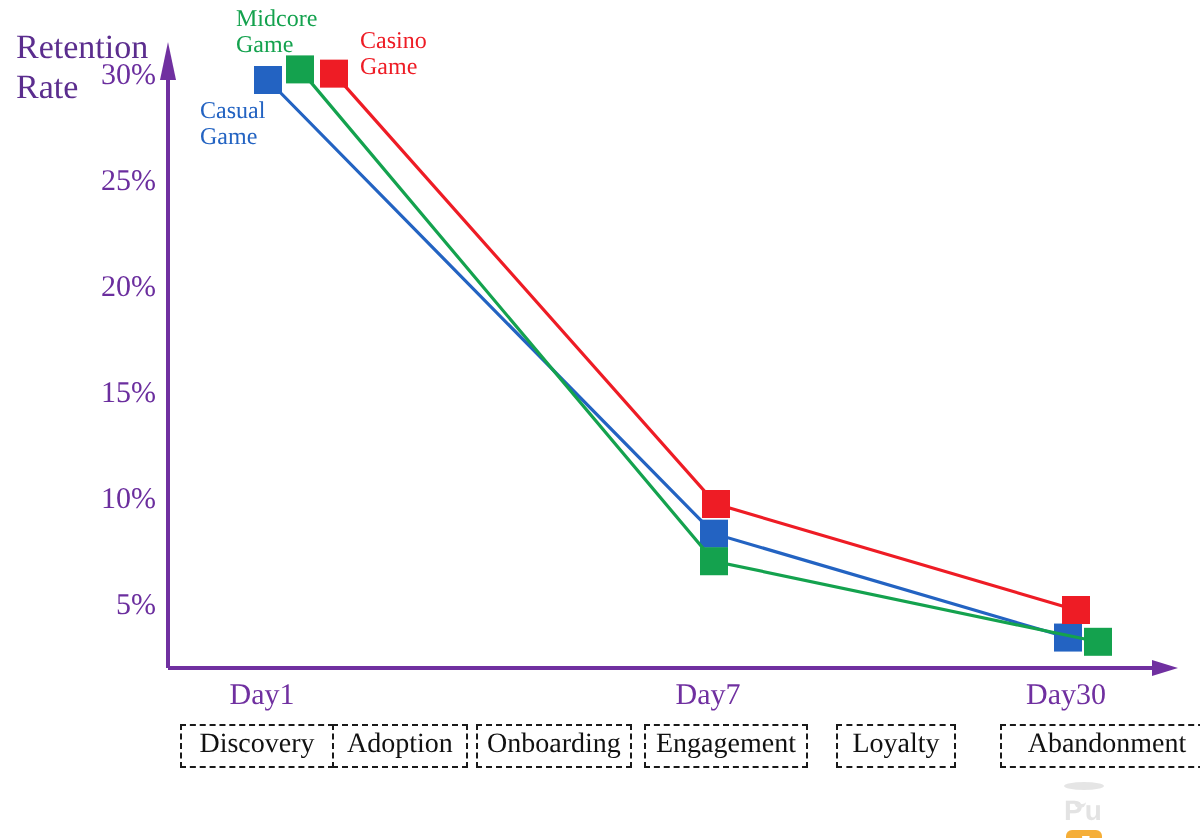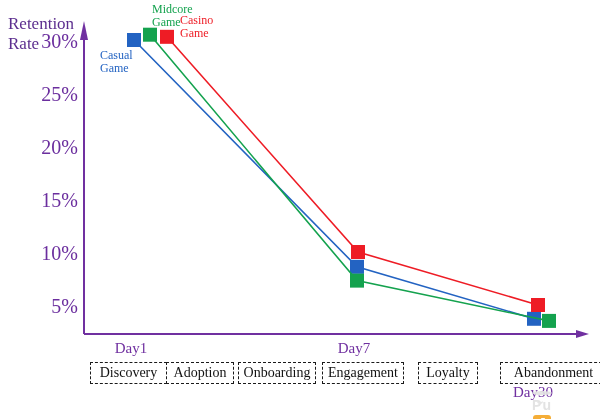--- a/index.html
+++ b/index.html
@@ -7,21 +7,21 @@
     position:relative;width:600px;height:419px;background:#ffffff;overflow:hidden;
     font-family:"Liberation Serif", serif;
   }
   #chart-svg{position:absolute;left:0;top:0;}
   .chart-title{
     position:absolute;left:8px;top:14px;width:110px;
     font-weight:normal;font-size:17px;line-height:20px;color:#5b2d8e;
   }
   .y-tick{
     position:absolute;left:38px;width:40px;text-align:right;
-    font-size:20px;color:#6b2e9e;
+    font-size:15px;color:#6b2e9e;
   }
   .day-label{
     position:absolute;top:340px;transform:translateX(-50%);
     font-weight:normal;font-size:15px;color:#7030a0;white-space:nowrap;
   }
   .series-label{
     position:absolute;font-size:12px;line-height:12.5px;white-space:pre-line;
   }
   .stage-box{
     position:absolute;top:362px;height:22px;box-sizing:border-box;
@@ -86,26 +86,26 @@
       <div class="y-tick" style="top: 30px;">30%</div>
       <div class="y-tick" style="top: 83px;">25%</div>
       <div class="y-tick" style="top: 136px;">20%</div>
       <div class="y-tick" style="top: 189px;">15%</div>
       <div class="y-tick" style="top: 242px;">10%</div>
       <div class="y-tick" style="top: 295px;">5%</div>
     </div>
   <div id="day-labels">
       <div class="day-label" style="left: 131px;">Day1</div>
       <div class="day-label" style="left: 354px;">Day7</div>
-      <div class="day-label" style="left: 533px; margin-top: 44px;">Day30</div>
+      <div class="day-label" style="left: 533px;">Day30</div>
     </div>
   <div id="series-labels">
       <div class="series-label" style="left: 100px; top: 49px; color: rgb(35, 99, 194);">Casual
 Game</div>
-      <div class="series-label" style="left: 118px; top: 3px; color: rgb(20, 162, 78); margin-left: 34px;">Midcore
+      <div class="series-label" style="left: 118px; top: 3px; color: rgb(20, 162, 78);">Midcore
 Game</div>
       <div class="series-label" style="left: 180px; top: 14px; color: rgb(238, 28, 37);">Casino
 Game</div>
     </div>
   <div id="stage-row">
       <div class="stage-box" style="left: 90px; width: 77px;">Discovery</div>
       <div class="stage-box" style="left: 166px; width: 68px;">Adoption</div>
       <div class="stage-box" style="left: 238px; width: 78px;">Onboarding</div>
       <div class="stage-box" style="left: 322px; width: 82px;">Engagement</div>
       <div class="stage-box" style="left: 418px; width: 60px;">Loyalty</div>

